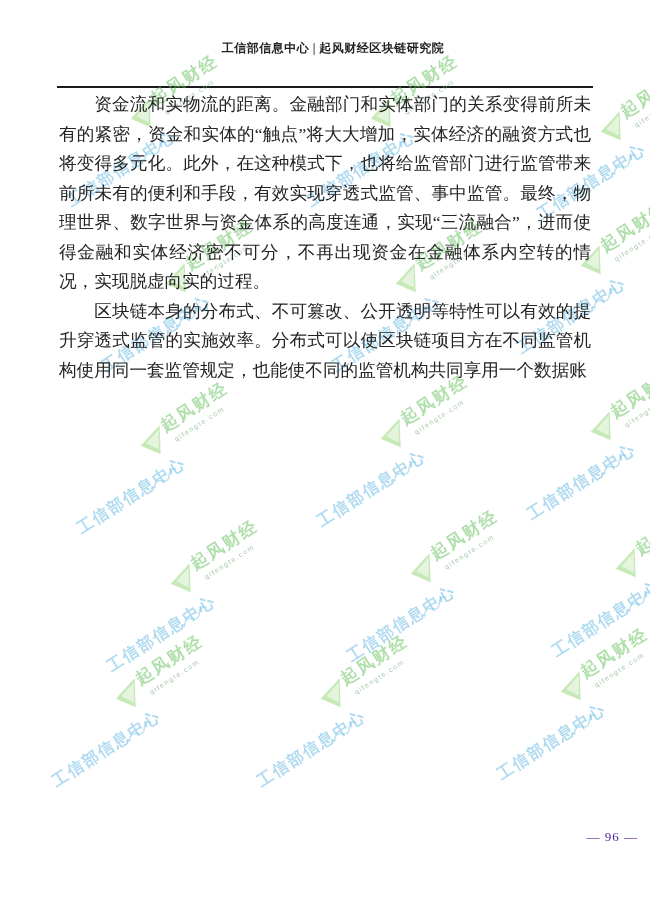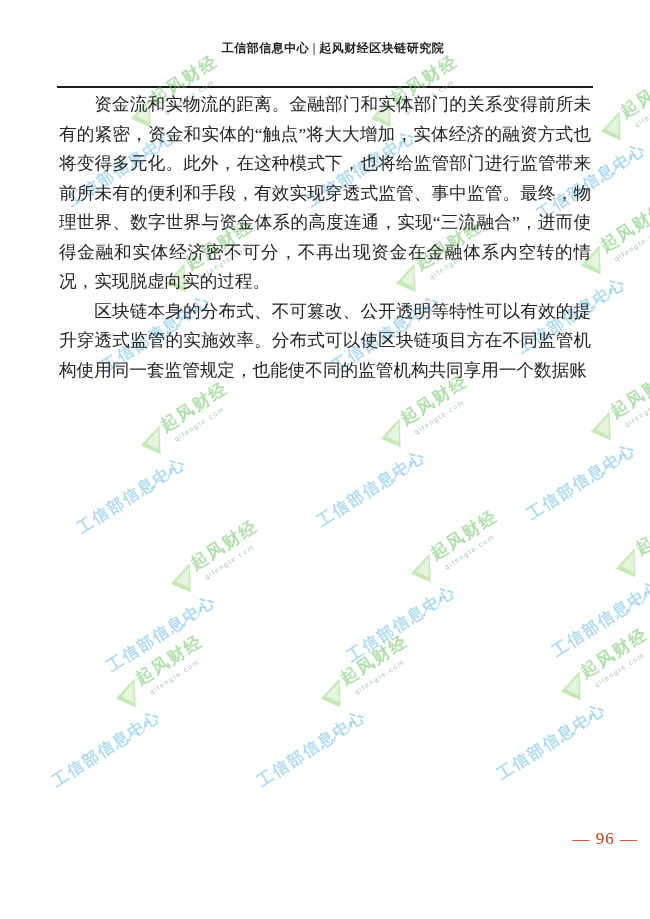--- a/index.html
+++ b/index.html
@@ -17,21 +17,21 @@
   }
   
   .doc{
     position:absolute;left:59px;top:90px;width:532px;z-index:2;
     color:#242424;font-size:17.6px;line-height:29.5px;text-align:justify;
   }
   .para{margin:0;text-indent:2em;}
   .para.heading{font-weight:bold;color:#1c1c1c;}
   .page-number{
     position:absolute;top:829px;right:12px;z-index:2;
-    font-size:17px;color:#c2410c;letter-spacing:1px;
+    font-size:13px;color:#4c1d95;letter-spacing:1px;
   }
   
   .wm-layer{position:absolute;inset:0;z-index:1;pointer-events:none;}
   .wm{
     position:absolute;width:210px;height:95px;
     transform:rotate(-33deg);opacity:.9;
     font-family:"Liberation Sans","DejaVu Sans",sans-serif;
   }
   .wm-blue{
     position:absolute;left:0;top:50px;font-size:16px;font-weight:bold;

